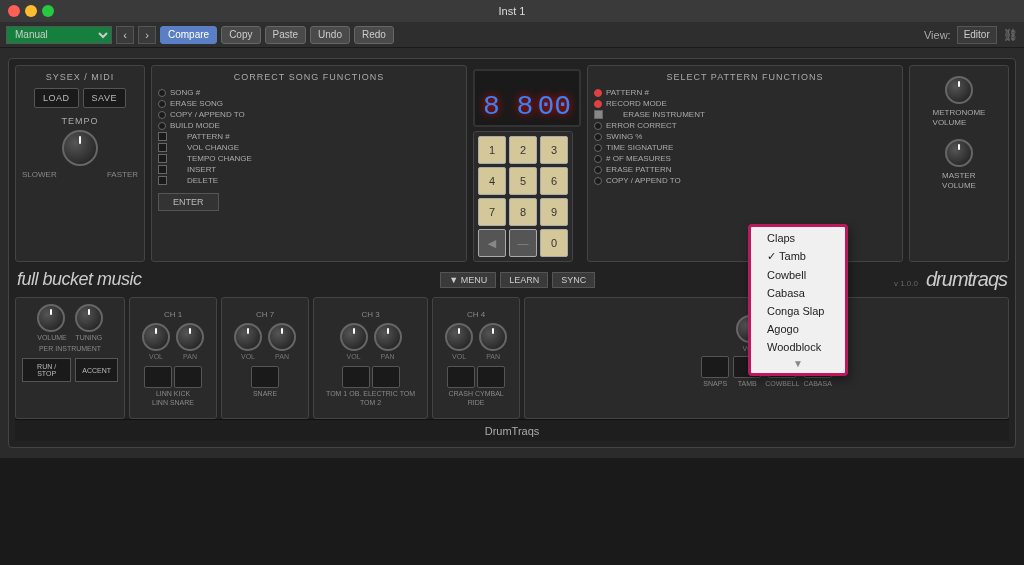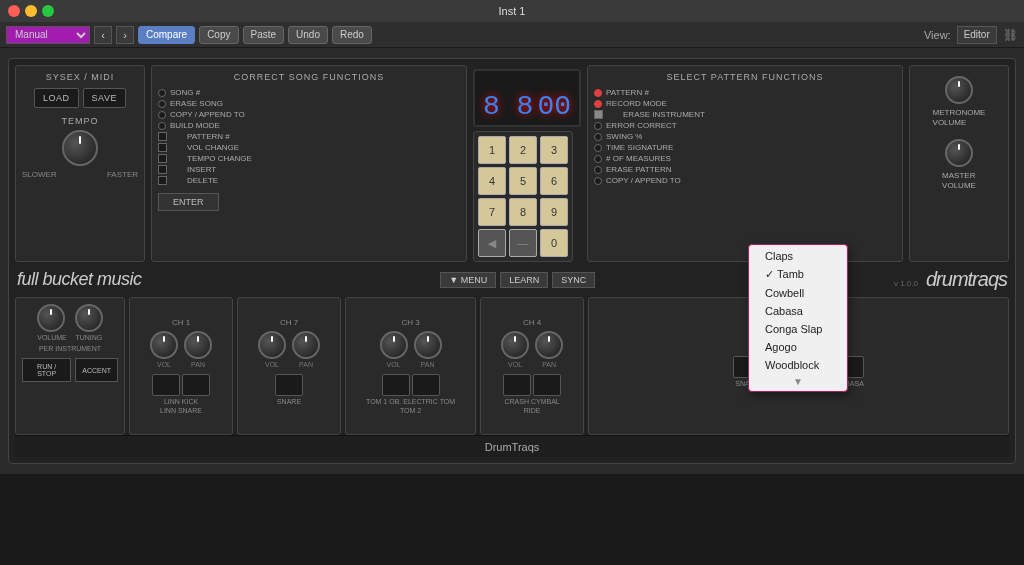--- a/index.html
+++ b/index.html
@@ -40,27 +40,27 @@
     .logic-toolbar {
       background: #2e2e2e;
       height: 26px;
       display: flex;
       align-items: center;
       padding: 0 6px;
       gap: 4px;
       border-bottom: 1px solid #1a1a1a;
     }
     .lt-select {
-      background: #a21caf;
+      background: #15803d;
       border: 1px solid #555;
       color: #ccc;
       font-size: 10px;
       height: 18px;
       padding: 0 4px;
-      width: 84px;
+      width: 106px;
     }
     .lt-nav-btn {
       background: #3a3a3a;
       border: 1px solid #555;
       color: #ccc;
       font-size: 11px;
       height: 18px;
       width: 18px;
       cursor: pointer;
       display: flex; align-items: center; justify-content: center;
@@ -404,21 +404,21 @@
       padding: 4px 6px;
       cursor: pointer;
       text-align: center;
     }
 
     
     .channel-strip {
       background: #2a2a2a;
       border: 1px solid #444;
       border-radius: 3px;
-      padding: 20px;
+      padding: 12px;
       display: flex;
       flex-direction: column;
       align-items: center;
       min-width: 68px;
       position: relative;
     }
     .ch-label {
       font-size: 8px;
       color: #888;
       margin-bottom: 4px;
@@ -482,21 +482,21 @@
       align-items: center;
       justify-content: center;
       border-top: 1px solid #111;
     }
     .bottom-name { color: #aaa; font-size: 11px; }
 
     
     .dropdown-menu {
       position: absolute;
       background: #f0f0f0;
-      border: 1px solid #be185d;
+      border: 3px solid #be185d;
       border-radius: 4px;
       padding: 2px 0;
       z-index: 100;
       min-width: 100px;
       box-shadow: 2px 4px 10px rgba(0,0,0,0.4);
       bottom: 42px;
       right: 160px;
     }
     .dropdown-item {
       padding: 3px 16px;

